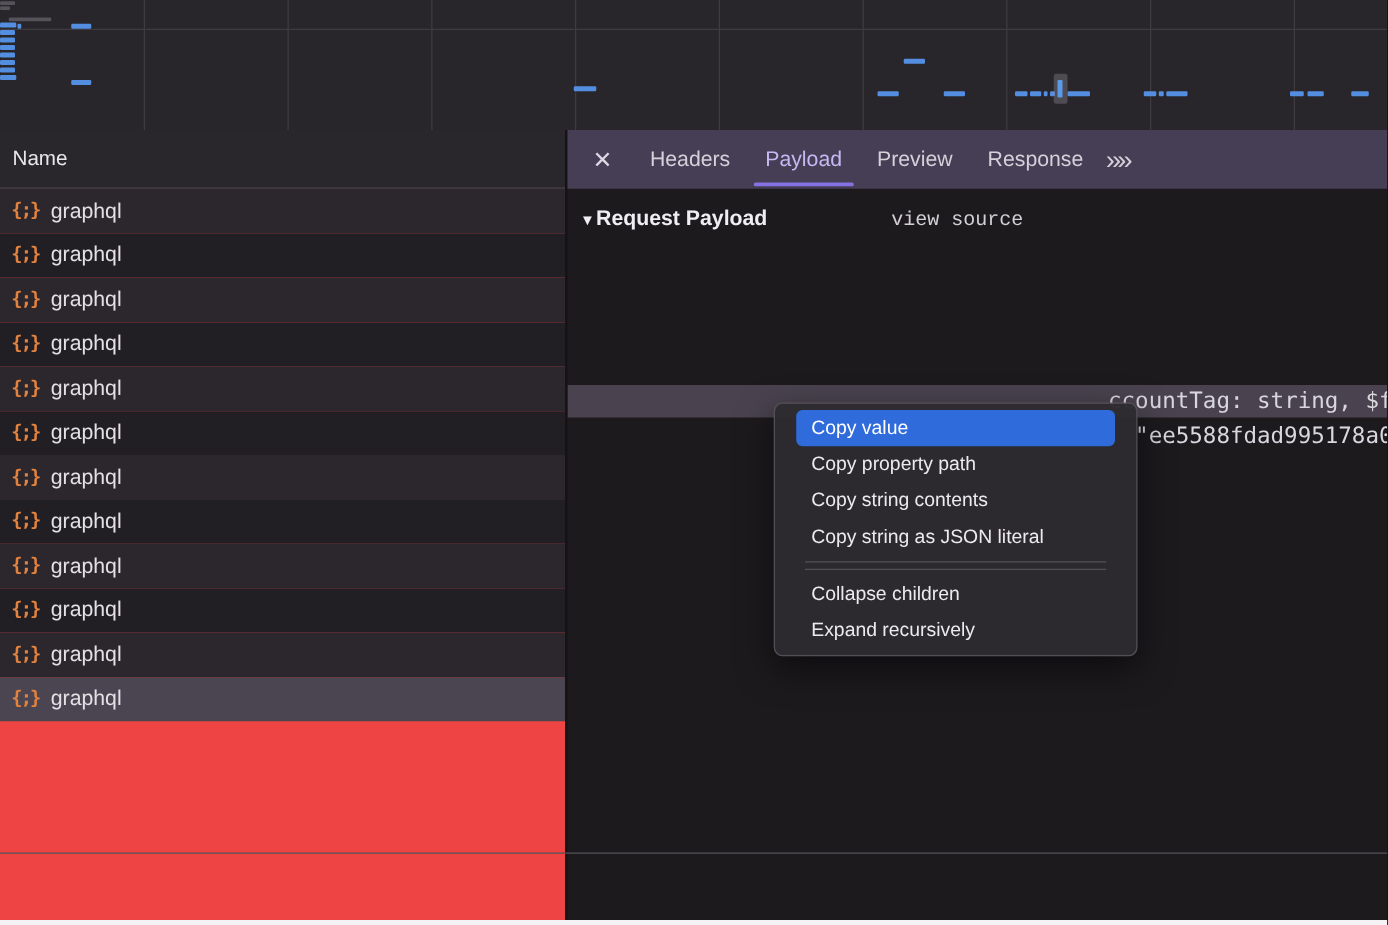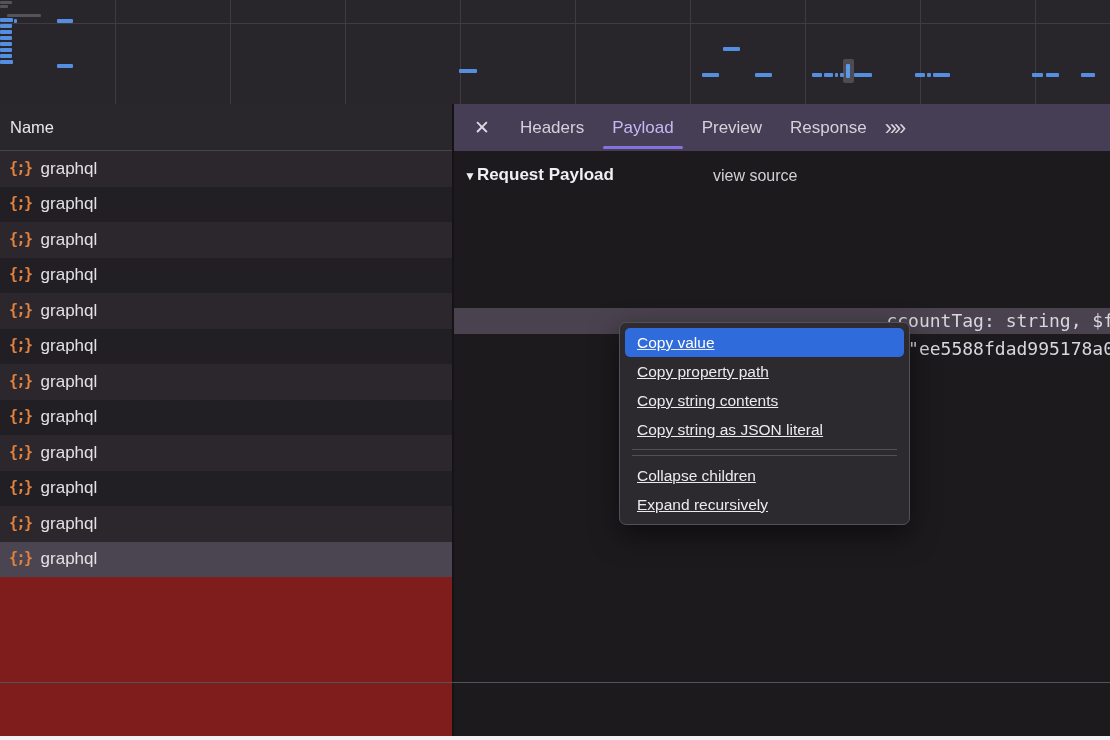--- a/index.html
+++ b/index.html
@@ -11,21 +11,21 @@
   .overview{position:absolute;left:0;top:0;width:1110px;height:104px;
             background:#29262b;border-bottom:2px solid #141214;}
   .ov-grid{position:absolute;top:0;bottom:0;width:1px;background:#3e3b41;}
   .ov-hline{position:absolute;left:0;right:0;top:23px;height:1px;background:#3e3b41;}
   .ov-bar{position:absolute;height:4px;border-radius:1px;}
   .ov-gray{position:absolute;background:#55525a;border-radius:1px;}
   .ov-marker{position:absolute;background:rgba(130,127,138,.42);border-radius:2px;}
   .ov-marker-line{position:absolute;border-radius:1px;}
 
   
-  .left-panel{position:absolute;left:0;top:104px;width:452px;bottom:4px;background:#7f1d1d;}
+  .left-panel{position:absolute;left:0;top:104px;width:452px;bottom:4px;background:#ef4444;}
   .name-header{height:47px;background:#2a272c;border-bottom:1px solid #47444a;
                color:#e8e6ea;font-size:16.5px;display:flex;align-items:center;
                padding-left:10px;box-sizing:border-box;}
   .req-row{height:35.5px;display:flex;align-items:center;gap:9px;
            padding-left:9px;box-sizing:border-box;font-size:17px;color:#e3e1e5;}
   .req-row.odd{background:#2b272c;}
   .req-row.even{background:#221f24;}
   .req-row.selected{background:#4a4550;}
   .json-icon{font-family:"DejaVu Sans Mono",monospace;font-size:15px;font-weight:bold;
              letter-spacing:-1.5px;transform:translateY(-1px);}
@@ -41,32 +41,32 @@
   .tab.selected::after{content:"";position:absolute;left:5px;right:5px;bottom:2px;
                        height:3px;border-radius:2px;background:var(--underline,#8472e2);}
   .tab-overflow{margin-left:4px;font-size:22px;letter-spacing:-3px;color:#d4d1db;padding-right:14px;}
 
   .payload-pane{position:absolute;left:0;right:0;top:47px;bottom:0;overflow:hidden;
                 font-family:"DejaVu Sans Mono",monospace;font-size:18px;}
   .rp-header{position:absolute;top:14px;left:10px;display:flex;align-items:baseline;
              font-family:"Liberation Sans",sans-serif;}
   .rp-title{font-weight:bold;color:#f0eef2;font-size:17px;}
   .rp-tri{color:#f0eef2;font-size:12px;margin-right:1px;}
-  .rp-viewsource{position:absolute;top:16px;left:259px;font-family:Liberation Sans, sans-serif;
+  .rp-viewsource{position:absolute;top:16px;left:259px;font-family:Liberation Mono, monospace;
                  font-size:16px;color:#d2d0d5;}
   .code-row{position:absolute;left:0;right:0;height:26px;line-height:26px;white-space:pre;overflow:hidden;}
   .w{color:#d9d6de;}
   .sel-row{background:#4a434f;}
   .right-frag{position:absolute;right:-4px;top:0;}
 
   
   .ctx-menu{position:absolute;z-index:50;width:291px;box-sizing:border-box;
             background:rgba(45,43,48,.97);border:1px solid #525056;border-radius:7px;
-            padding:5px 0;box-shadow:0 10px 28px rgba(0,0,0,.55);
-            font-family:"Liberation Sans",sans-serif;font-size:15.5px;color:#eceaef;text-decoration:underline;}
+            padding:5px 12px;box-shadow:0 10px 28px rgba(0,0,0,.55);
+            font-family:"Liberation Sans",sans-serif;font-size:15.5px;color:#eceaef;}
   .menu-item{height:29px;display:flex;align-items:center;padding:0 12px;margin:0 5px;
              border-radius:5px;}
   .menu-item.highlighted{background:var(--hl,#2f6bdb);color:#ffffff;}
   .menu-sep{height:1px;background:#515055;margin:5px 12px;}
 
   .divider-h{position:absolute;left:0;right:0;top:682px;height:1px;background:#55525a;z-index:5;}
   .bottom-strip{position:absolute;left:0;right:0;bottom:0;height:4px;background:#f4f2f5;z-index:6;}
 </style>
 </head>
 <body>

